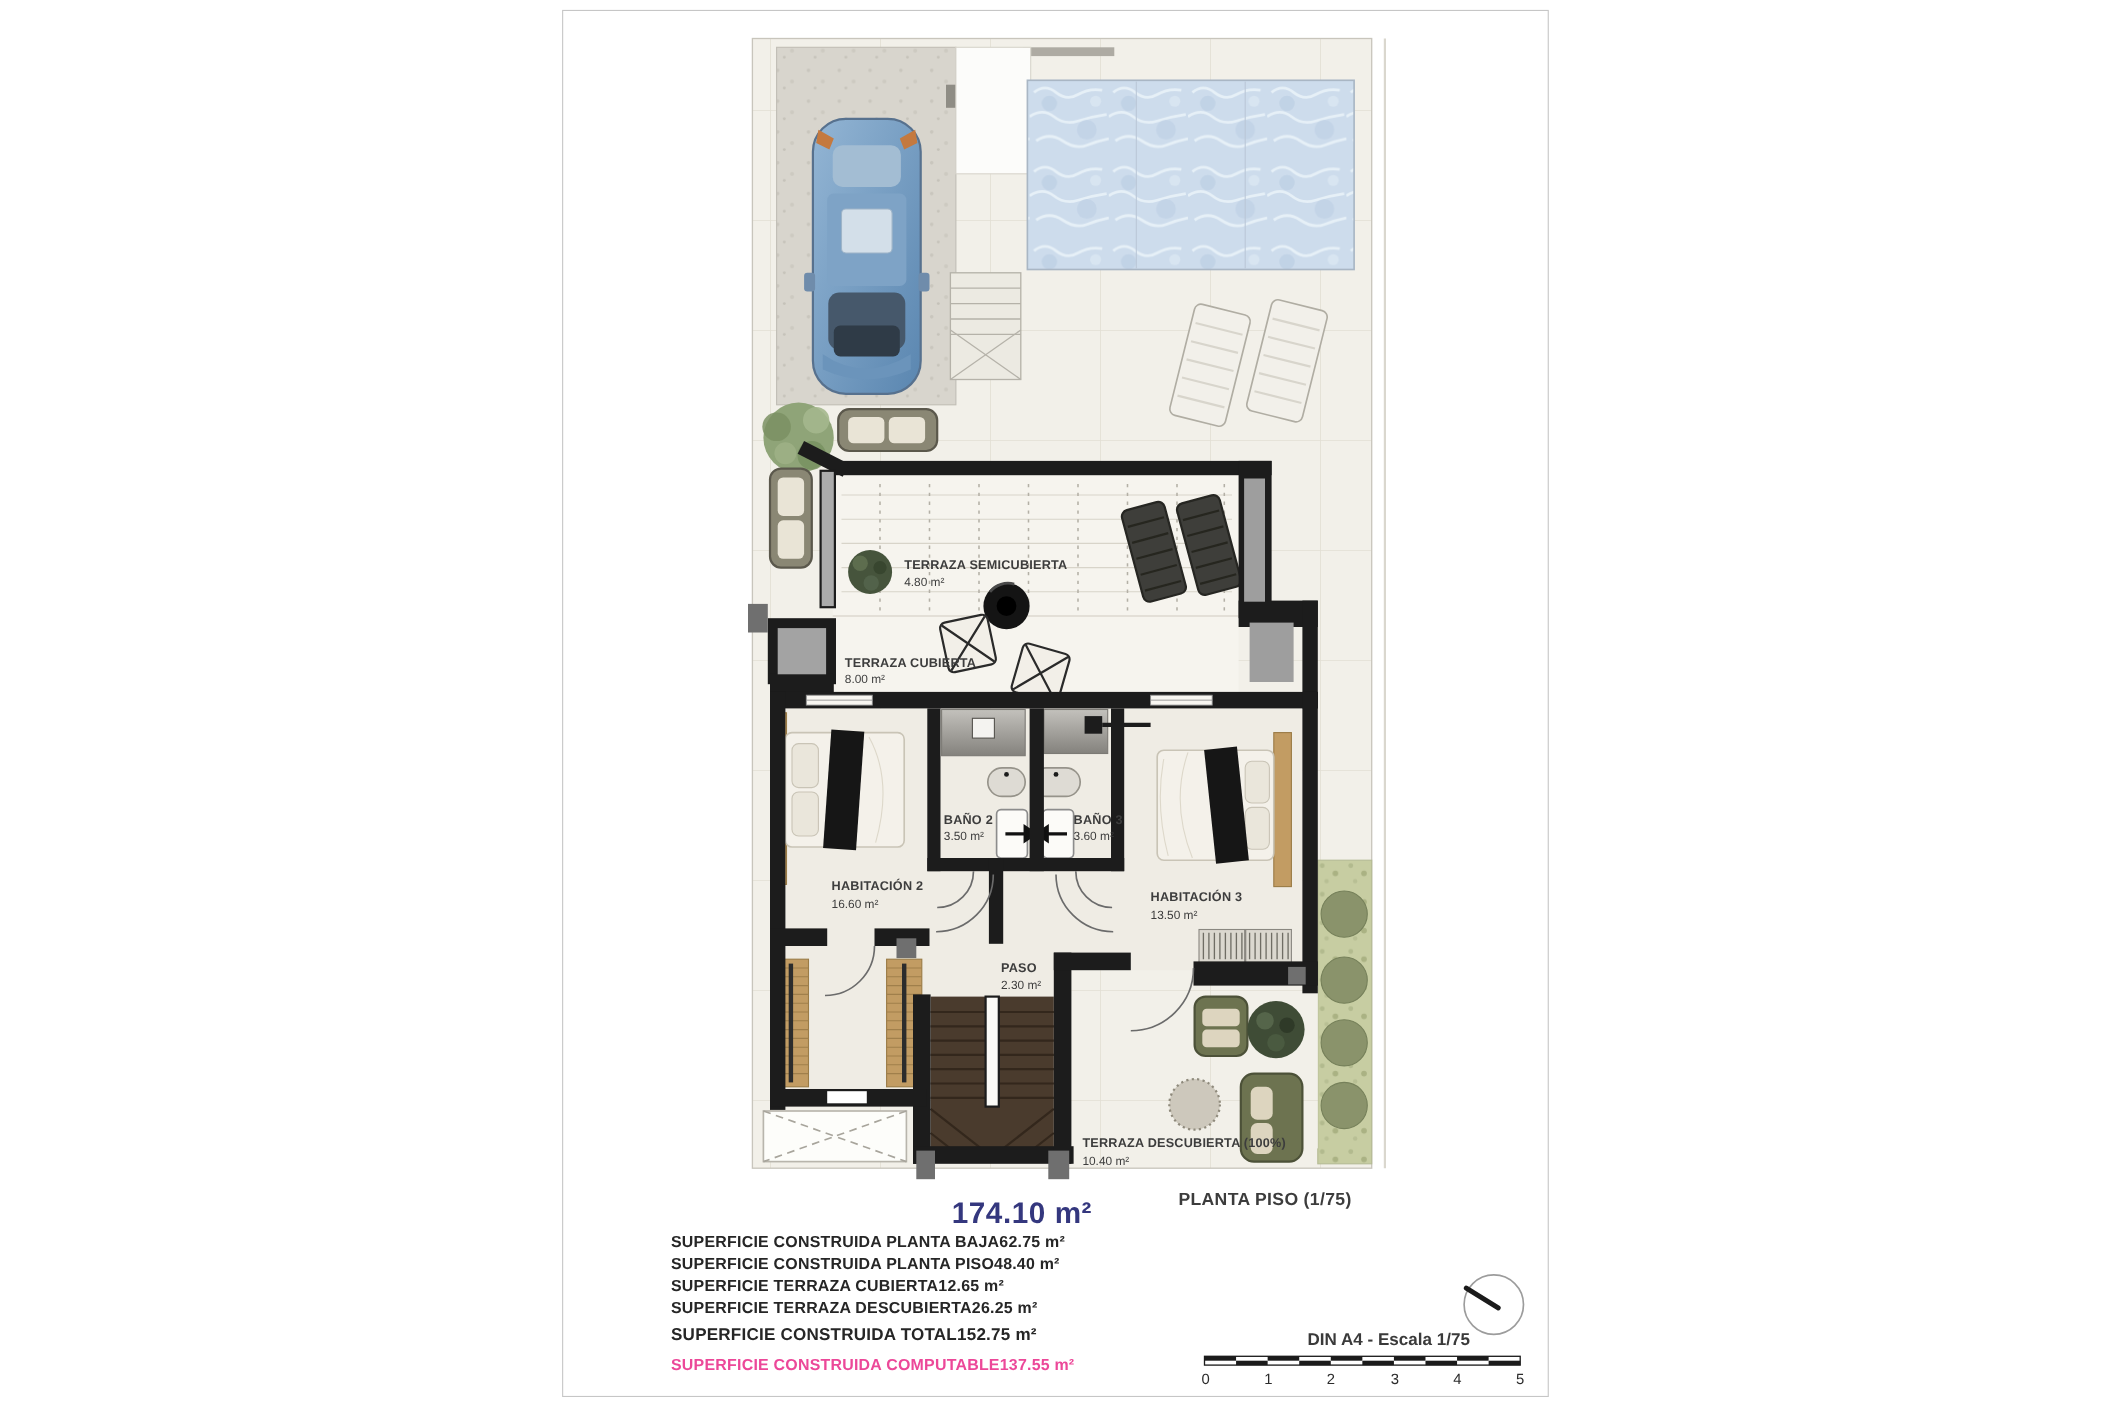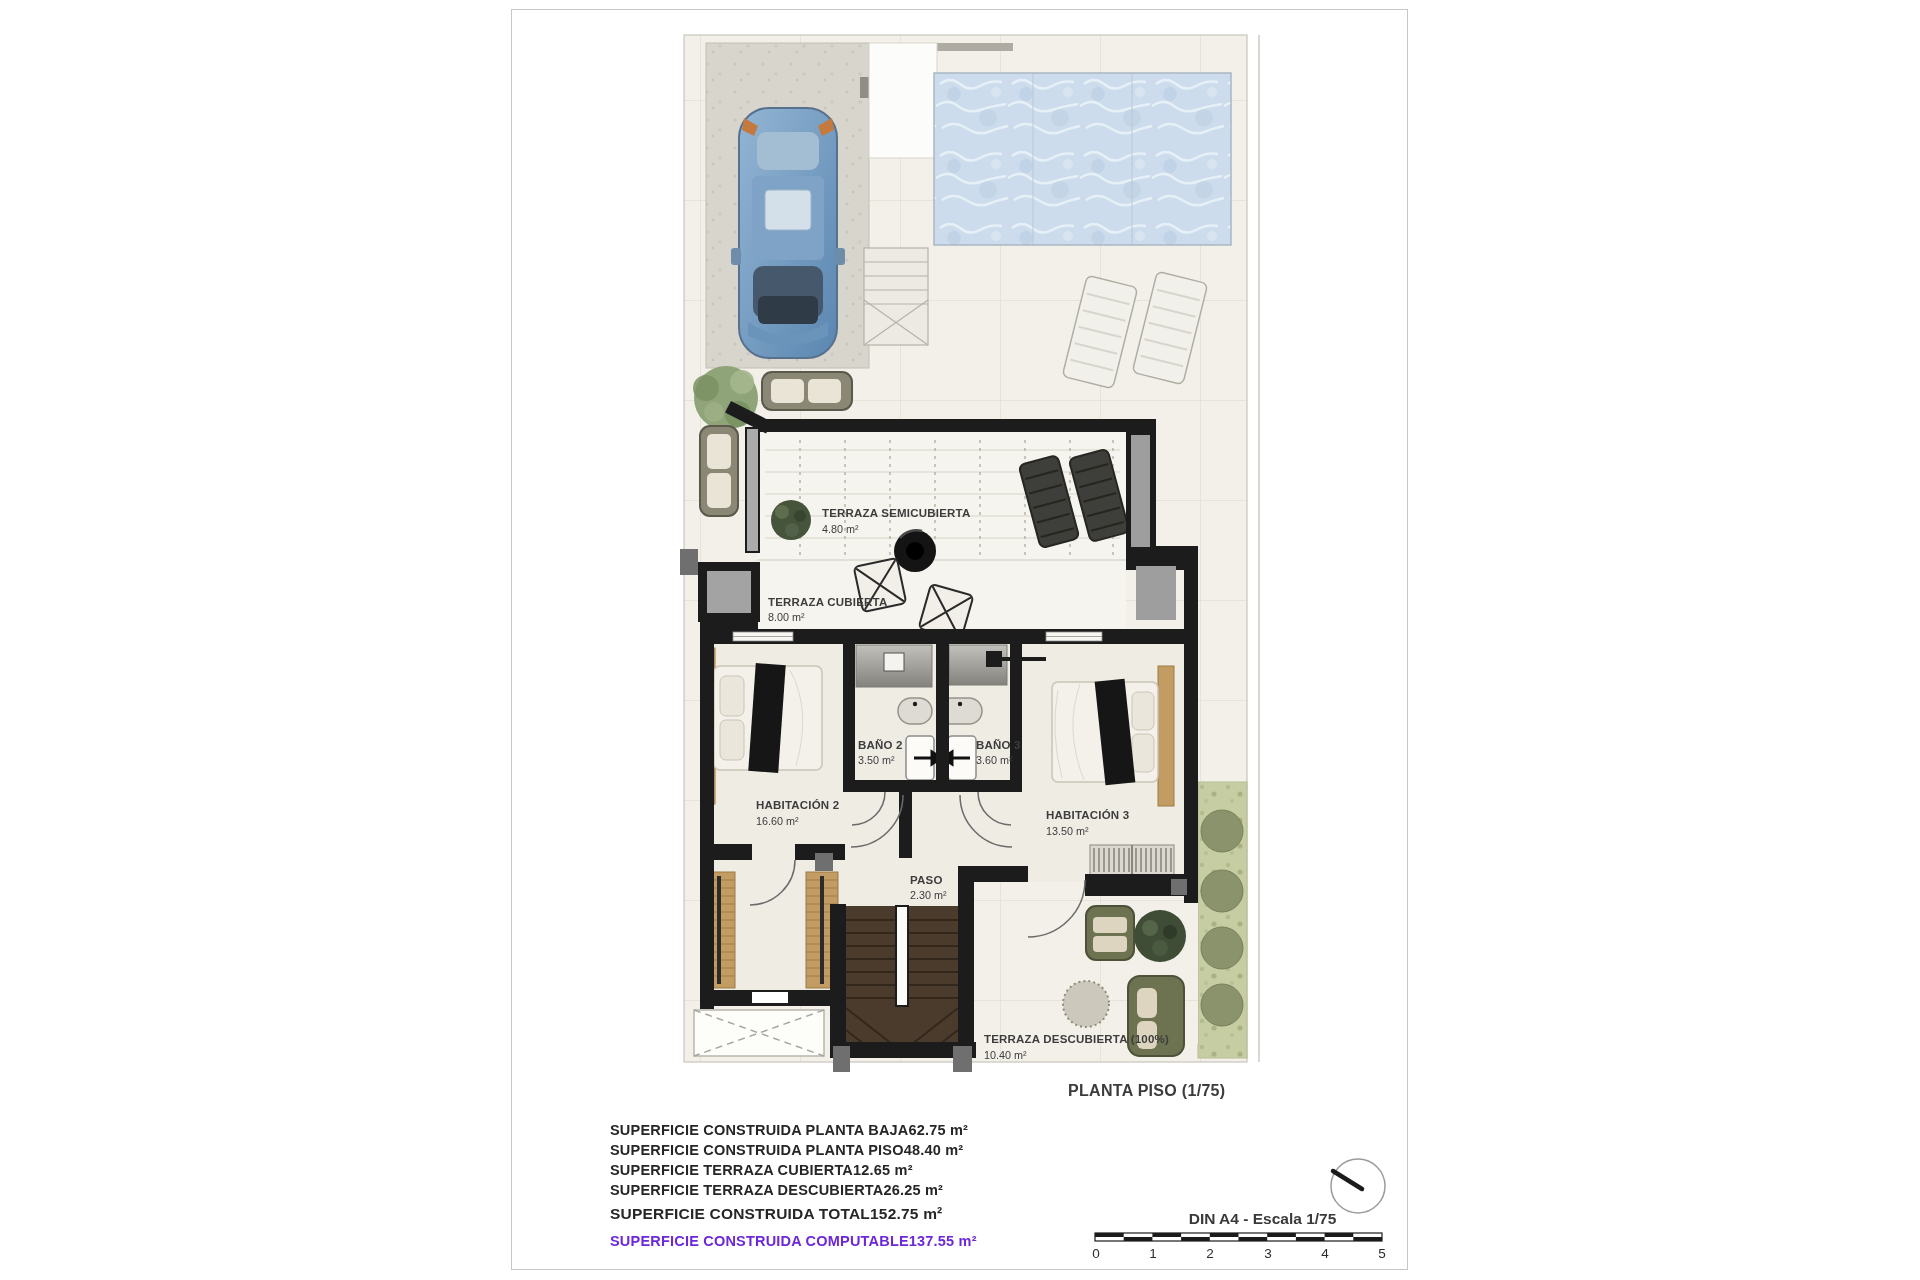--- a/index.html
+++ b/index.html
@@ -7,27 +7,27 @@
          font-family:"Liberation Sans",sans-serif;}
   #page-frame{position:absolute;left:511px;top:9px;width:897px;height:1261px;
               border:1px solid #c6c6c6;background:#ffffff;box-sizing:border-box;}
   #plan-svg{position:absolute;left:0;top:0;}
   svg text{font-family:"Liberation Sans",sans-serif;fill:#3d3d3d;}
   .room-name{font-size:11.5px;font-weight:600;letter-spacing:.2px;}
   .room-area{font-size:10.8px;}
   .annot{position:absolute;white-space:nowrap;}
   #total-area-title{left:729px;top:1088px;width:400px;text-align:center;
         font-size:27px;font-weight:bold;color:#34377e;letter-spacing:.5px;}
-  #planta-label{left:1068px;top:1082px;width:220px;text-align:left;
+  #planta-label{left:1040px;top:1082px;width:220px;text-align:center;
         font-size:16px;font-weight:bold;color:#3c3c3c;letter-spacing:.3px;}
   #surface-table{position:absolute;left:610px;top:1122px;width:376px;}
   .srow{display:flex;justify-content:flex-start;align-items:baseline;height:20px;
         font-size:14.5px;font-weight:700;color:#262626;letter-spacing:.2px;}
   .srow.total{margin-top:3px;font-size:15.5px;font-weight:700;height:23px;}
-  .srow.computable{margin-top:5px;color:#6d28d9;}
+  .srow.computable{margin-top:5px;color:#ec4899;}
   #din-label{left:1140px;top:1210px;width:245px;text-align:center;
         font-size:15.5px;font-weight:700;color:#3a3a3a;}
   .tick{position:absolute;top:1246px;width:18px;text-align:center;
         font-size:13.5px;color:#2c2c2c;}
   .tick:nth-of-type(1){left:1087px;} .tick:nth-of-type(2){left:1144px;}
   .tick:nth-of-type(3){left:1201px;} .tick:nth-of-type(4){left:1259px;}
   .tick:nth-of-type(5){left:1316px;} .tick:nth-of-type(6){left:1373px;}
 </style>
 </head>
 <body>
@@ -365,20 +365,21 @@
       <rect x="1181.1" y="1237" width="28.7" height="4" fill="#1b1b1b"></rect>
       <rect x="1209.8" y="1233" width="28.7" height="4" fill="#1b1b1b"></rect>
       <rect x="1238.5" y="1237" width="28.7" height="4" fill="#1b1b1b"></rect>
       <rect x="1267.2" y="1233" width="28.7" height="4" fill="#1b1b1b"></rect>
       <rect x="1295.9" y="1237" width="28.7" height="4" fill="#1b1b1b"></rect>
       <rect x="1324.6" y="1233" width="28.7" height="4" fill="#1b1b1b"></rect>
       <rect x="1353.3" y="1237" width="28.7" height="4" fill="#1b1b1b"></rect>
     </g>
   </svg>
 
+  <div class="annot" id="total-area-title">174.10 m²</div>
 
   <div class="annot" id="planta-label">PLANTA PISO (1/75)</div>
 
   <div id="surface-table">
     <div class="srow">
       <span class="slabel">SUPERFICIE CONSTRUIDA PLANTA BAJA</span>
       <span class="svalue">62.75 m²</span>
     </div>
     <div class="srow">
       <span class="slabel">SUPERFICIE CONSTRUIDA PLANTA PISO</span>

